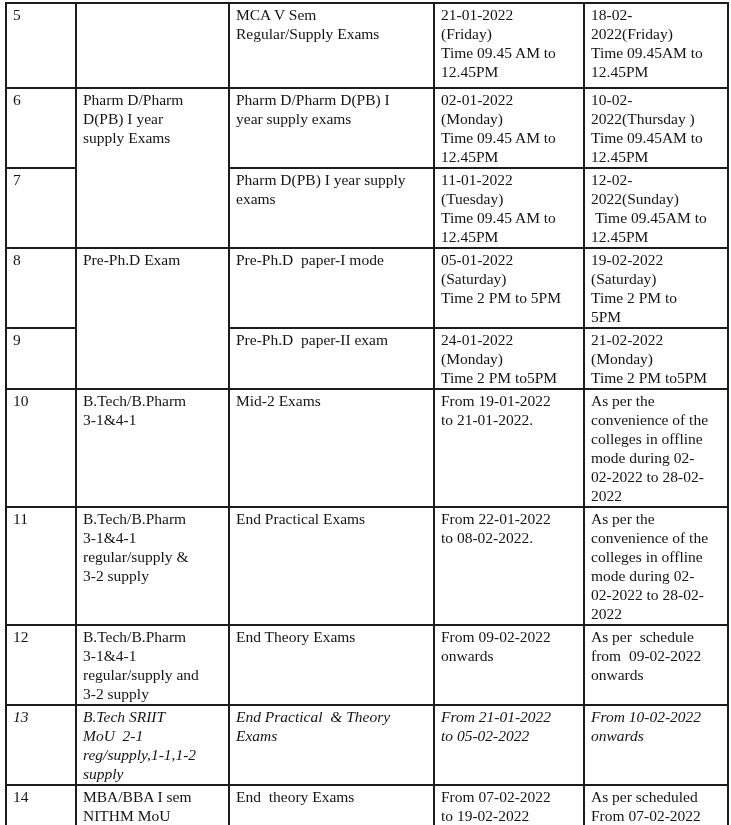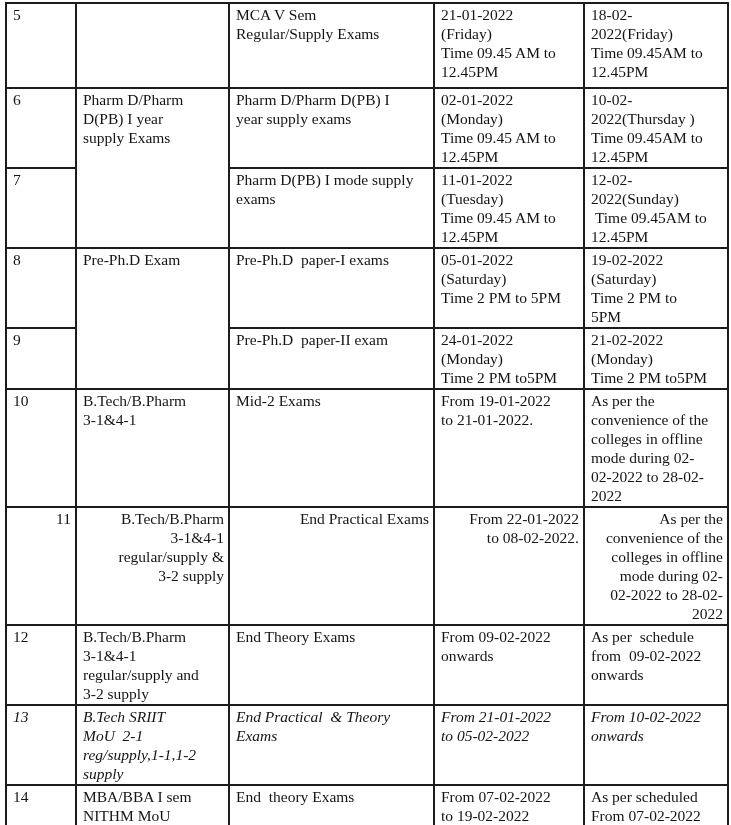--- a/index.html
+++ b/index.html
@@ -81,36 +81,36 @@
 Time 09.45 AM to
 12.45PM</td>
         <td>10-02-
 2022(Thursday )
 Time 09.45AM to
 12.45PM</td>
       </tr>
 
       <tr style="height:77px;">
         <td>7</td>
-        <td>Pharm D(PB) I mode supply
+        <td>Pharm D(PB) I year supply
 exams</td>
         <td>11-01-2022
 (Tuesday)
 Time 09.45 AM to
 12.45PM</td>
         <td>12-02-
 2022(Sunday)
  Time 09.45AM to
 12.45PM</td>
       </tr>
 
       <tr style="height:79px;">
         <td>8</td>
         <td rowspan="2">Pre-Ph.D Exam</td>
-        <td>Pre-Ph.D  paper-I exams</td>
+        <td>Pre-Ph.D  paper-I mode</td>
         <td>05-01-2022
 (Saturday)
 Time 2 PM to 5PM</td>
         <td>19-02-2022
 (Saturday)
 Time 2 PM to
 5PM</td>
       </tr>
 
       <tr style="height:56px;">
@@ -132,21 +132,21 @@
         <td>From 19-01-2022
 to 21-01-2022.</td>
         <td>As per the
 convenience of the
 colleges in offline
 mode during 02-
 02-2022 to 28-02-
 2022</td>
       </tr>
 
-      <tr style="height:117px;text-align:right;">
+      <tr style="height:117px;">
         <td>11</td>
         <td>B.Tech/B.Pharm
 3-1&amp;4-1
 regular/supply &amp;
 3-2 supply</td>
         <td>End Practical Exams</td>
         <td>From 22-01-2022
 to 08-02-2022.</td>
         <td>As per the
 convenience of the

